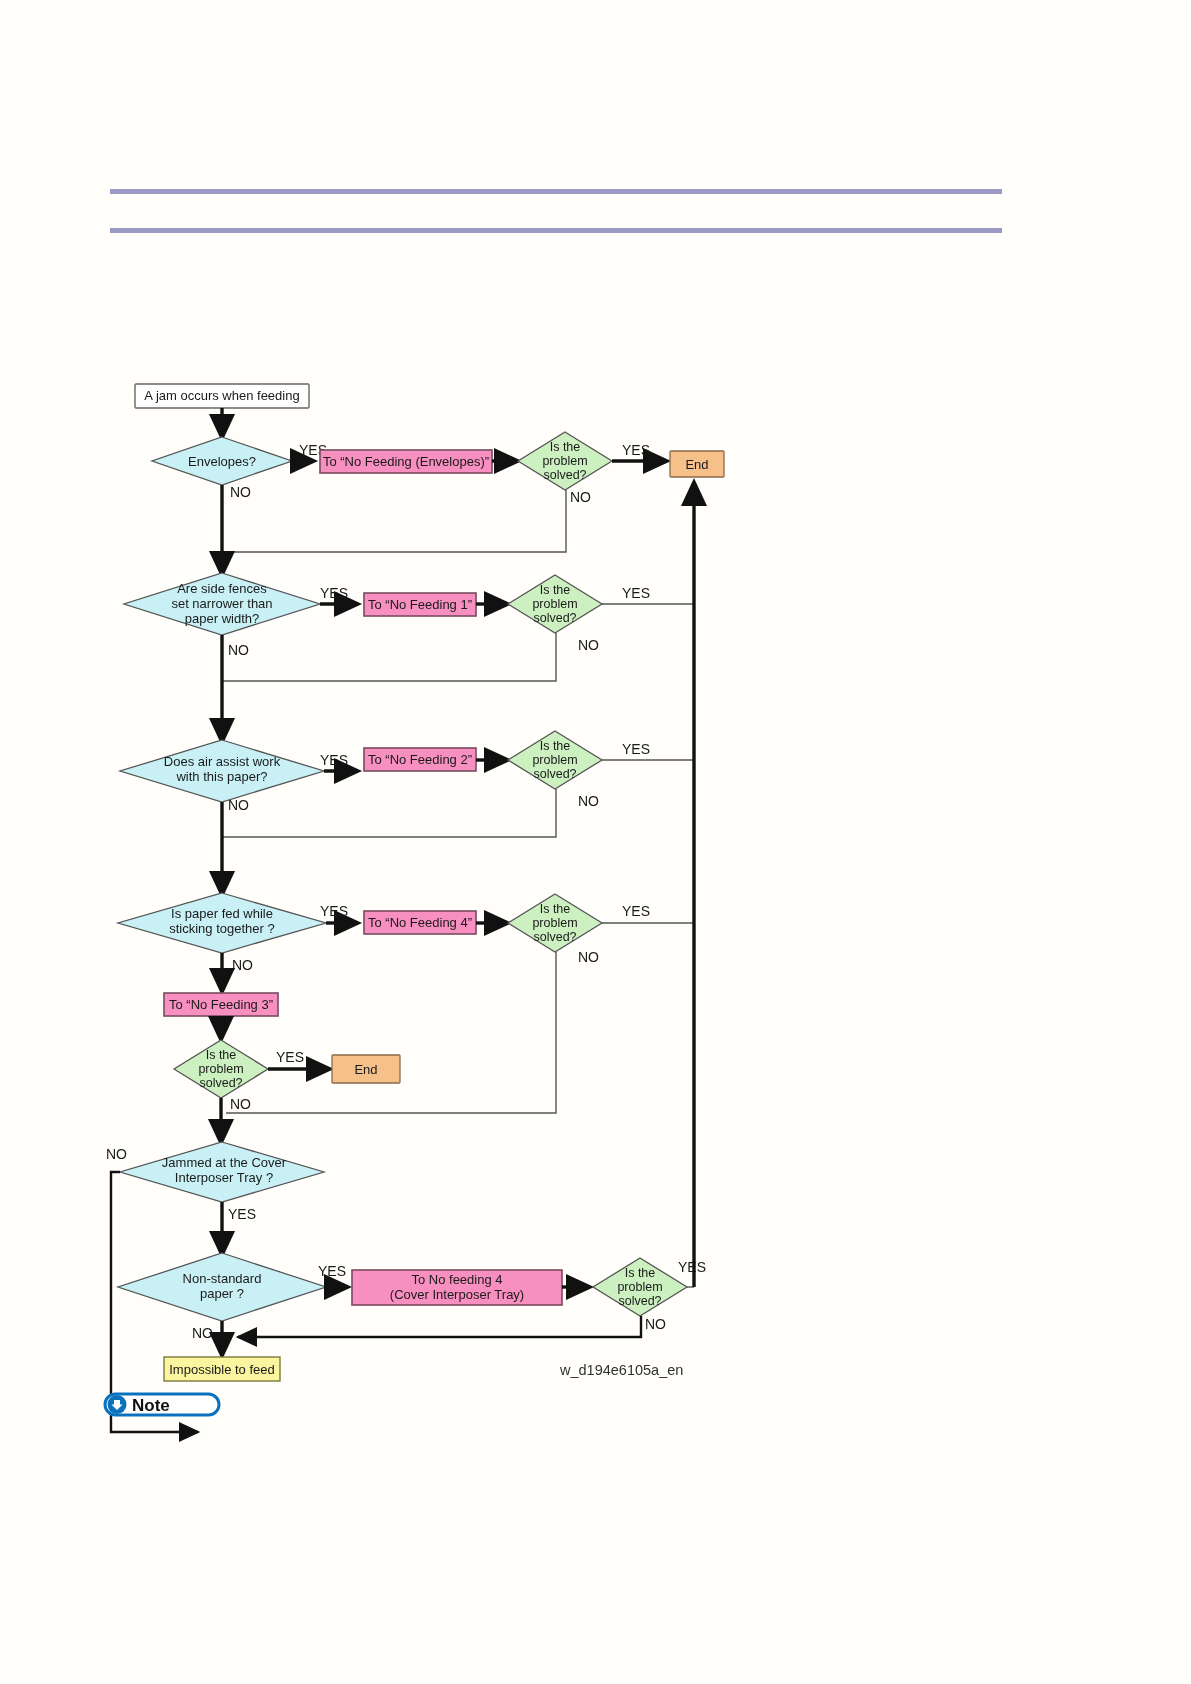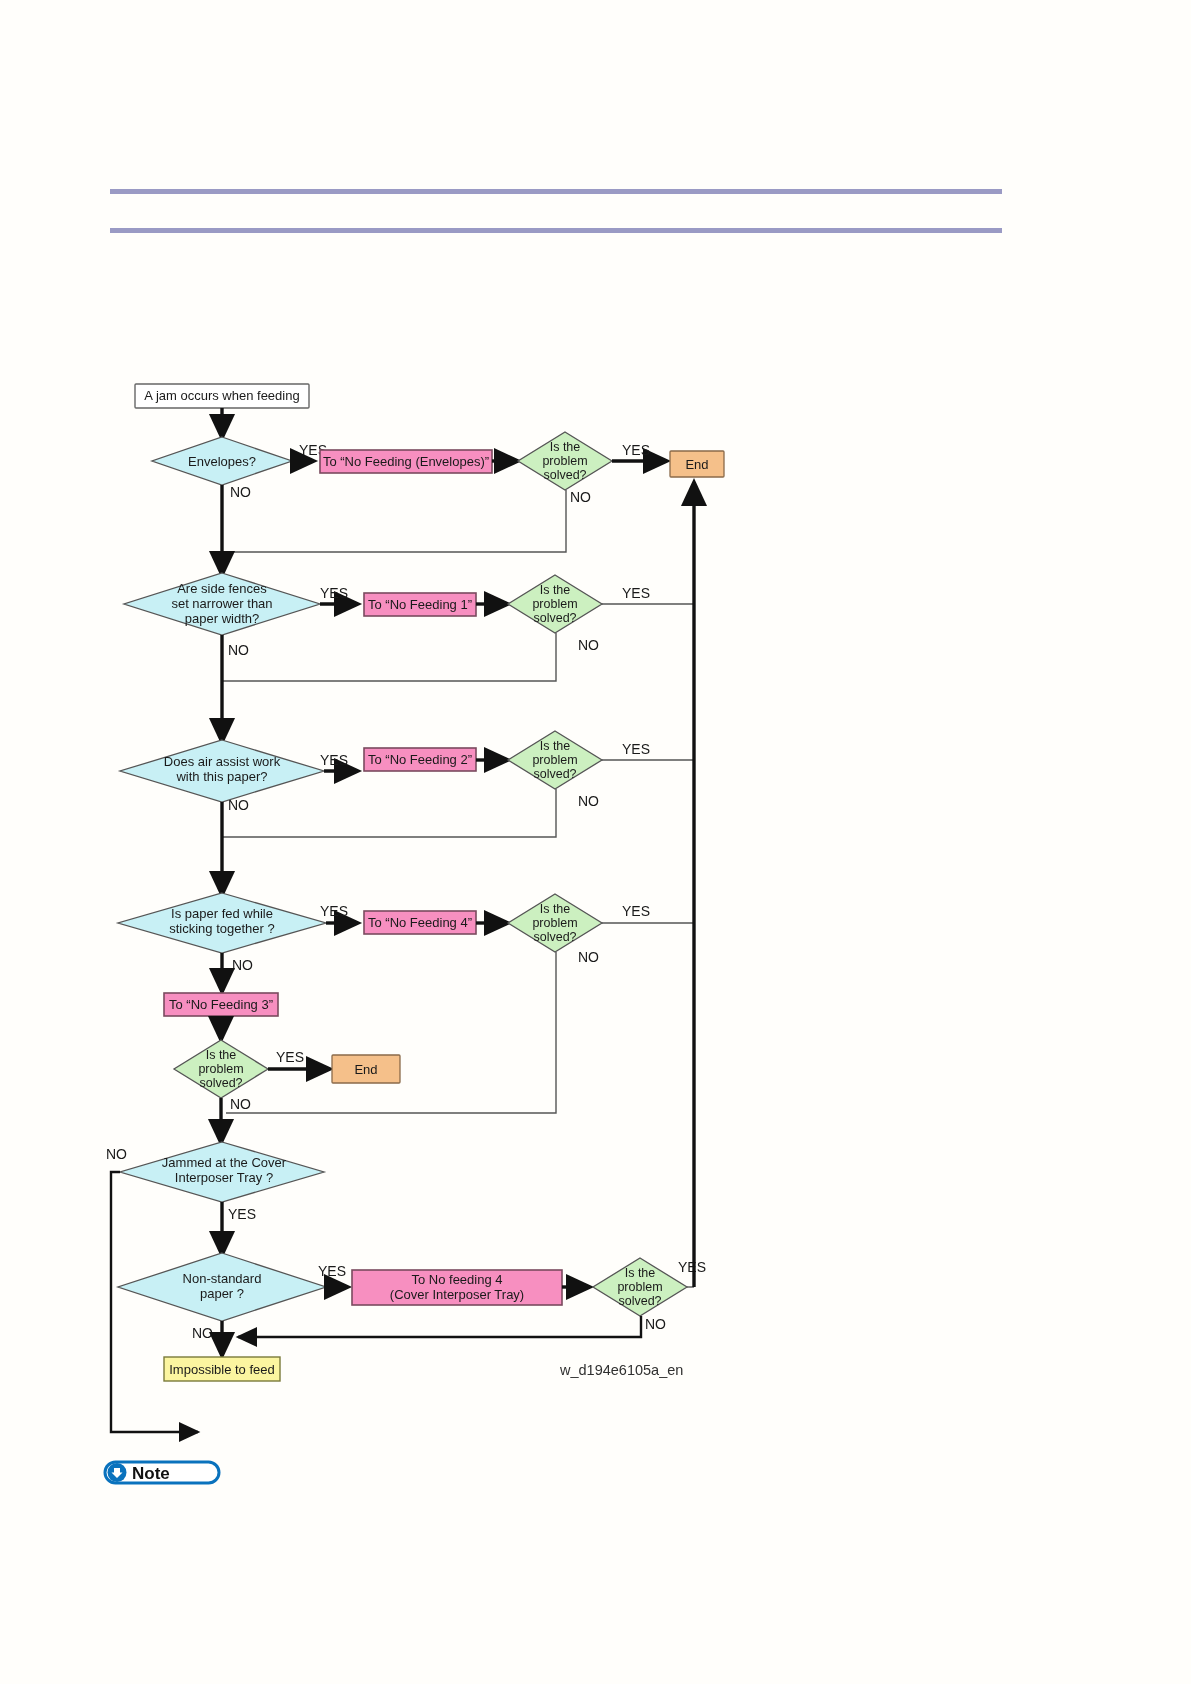--- a/index.html
+++ b/index.html
@@ -279,21 +279,21 @@
     <path class="link-thick" d="M222,1321 L222,1356" marker-end="url(#arrowThick)"></path>
     <g>
       <rect class="shape-yellow" x="164" y="1357" width="116" height="24"></rect>
       <text class="node-label" x="222" y="1374" text-anchor="middle">Impossible to feed</text>
     </g>
 
     <text class="caption" x="560" y="1375">w_d194e6105a_en</text>
   </svg>
   </div>
 
-  <div style="position:absolute; left:103px; top:1460px; width:120px; height:26px;">
+  <div style="position:absolute; left:103px; top:1392px; width:120px; height:26px;">
     <svg width="120" height="26" viewBox="0 0 120 26" xmlns="http://www.w3.org/2000/svg">
       <rect class="note-pill" x="2" y="2" width="114" height="21" rx="10.5"></rect>
       <circle class="note-circle" cx="14" cy="12.5" r="9.5"></circle>
       <path class="note-arrow" d="M11,8 L17,8 L17,12.5 L19.5,12.5 L14,18 L8.5,12.5 L11,12.5 z"></path>
       <text class="note-text" x="29" y="19">Note</text>
     </svg>
   </div>
 
 </div>
 

